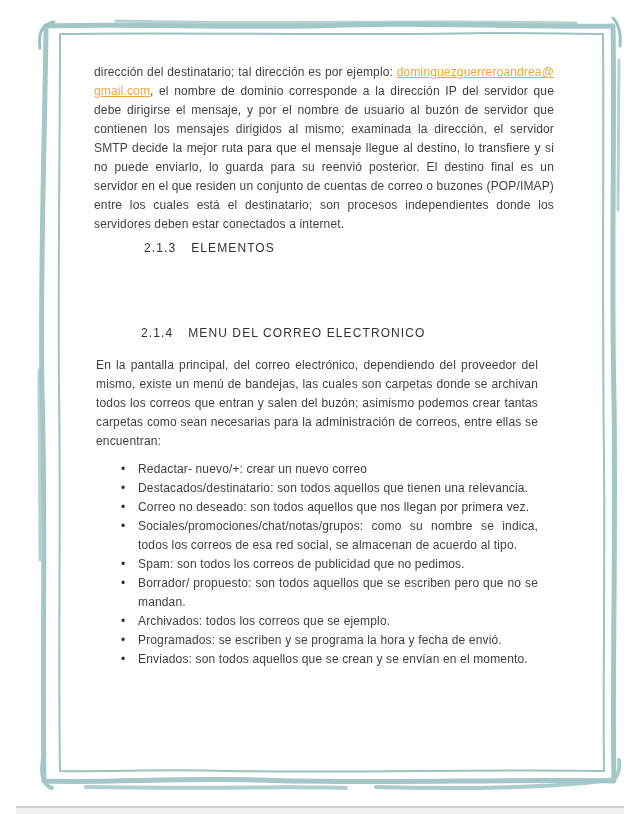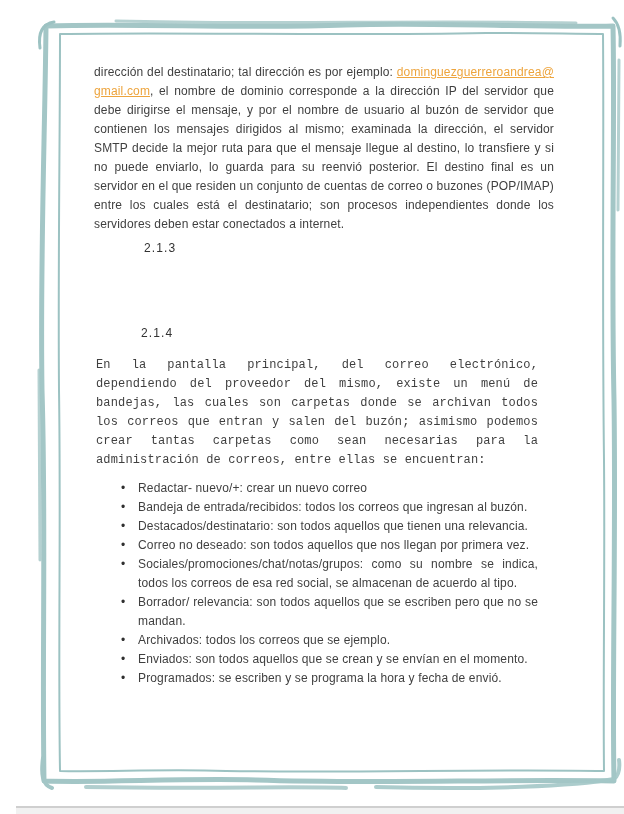--- a/index.html
+++ b/index.html
@@ -47,21 +47,21 @@
     font-size: 12px;
     line-height: 22px;
     font-weight: 400;
     letter-spacing: 1.1px;
     color: #323232;
     text-align: left;
     white-space: nowrap;
   }
   .heading-213 { margin: 3px 0 0 50px; }
   .heading-214 { margin: 63px 0 0 47px; }
-  .para-2 { margin: 12px 16px 0 2px; font-family: Liberation Mono, monospace; }
+  .para-2 { margin: 12px 16px 0 2px; }
   ul.folder-list {
     margin: 9px 16px 0 0;
     padding: 0;
     list-style: none;
   }
   ul.folder-list li {
     position: relative;
     margin-left: 44px;
     text-align: justify;
   }
@@ -109,37 +109,39 @@
     <path d="M70,787 C200,789 280,786 330,788" fill="none" stroke="#a3c6c6" stroke-width="4" stroke-linecap="round" opacity="0.85"></path>
     <path d="M360,787 C470,790 560,786 598,779 C603,775 604,768 603,760" fill="none" stroke="#a3c6c6" stroke-width="4" stroke-linecap="round" opacity="0.9"></path>
   </svg>
 
   <div class="content">
 
     <p class="para-1"><span>dirección del destinatario; tal dirección es por ejemplo: </span><a class="email-link">dominguezguerreroandrea@gmail.com</a><span>, el nombre de dominio corresponde a la dirección IP del servidor que debe dirigirse el mensaje, y por el nombre de usuario al buzón de servidor que contienen los mensajes dirigidos al mismo; examinada la dirección, el servidor SMTP decide la mejor ruta para que el mensaje llegue al destino, lo transfiere y si no puede enviarlo, lo guarda para su reenvió posterior. El destino final es un servidor en el que residen un conjunto de cuentas de correo o buzones (POP/IMAP) entre los cuales está el destinatario; son procesos independientes donde los servidores deben estar conectados a internet.</span></p>
 
     <h2 class="heading heading-213">
       <span>2.1.3</span>
+      <span>ELEMENTOS</span>
     </h2>
 
     <h2 class="heading heading-214">
       <span>2.1.4</span>
+      <span>MENU DEL CORREO ELECTRONICO</span>
     </h2>
 
     <p class="para-2">En la pantalla principal, del correo electrónico, dependiendo del proveedor del mismo, existe un menú de bandejas, las cuales son carpetas donde se archivan todos los correos que entran y salen del buzón; asimismo podemos crear tantas carpetas como sean necesarias para la administración de correos, entre ellas se encuentran:</p>
 
     <ul class="folder-list">
       <li>Redactar- nuevo/+: crear un nuevo correo</li>
-      <li>Bandeja de entrada/recibidos: todos los correos que ingresan al buzón.</li>
       <li>Destacados/destinatario: son todos aquellos que tienen una relevancia.</li>
       <li>Correo no deseado: son todos aquellos que nos llegan por primera vez.</li>
       <li>Sociales/promociones/chat/notas/grupos: como su nombre se indica, todos los correos de esa red social, se almacenan de acuerdo al tipo.</li>
-      <li>Borrador/ relevancia: son todos aquellos que se escriben pero que no se mandan.</li>
+      <li>Spam: son todos los correos de publicidad que no pedimos.</li>
+      <li>Borrador/ propuesto: son todos aquellos que se escriben pero que no se mandan.</li>
       <li>Archivados: todos los correos que se ejemplo.</li>
+      <li>Programados: se escriben y se programa la hora y fecha de envió.</li>
       <li>Enviados: son todos aquellos que se crean y se envían en el momento.</li>
-      <li>Programados: se escriben y se programa la hora y fecha de envió.</li>
     </ul>
 
   </div>
 
   <div class="page-gap"></div>
 
 </div>
 
 </body></html>

